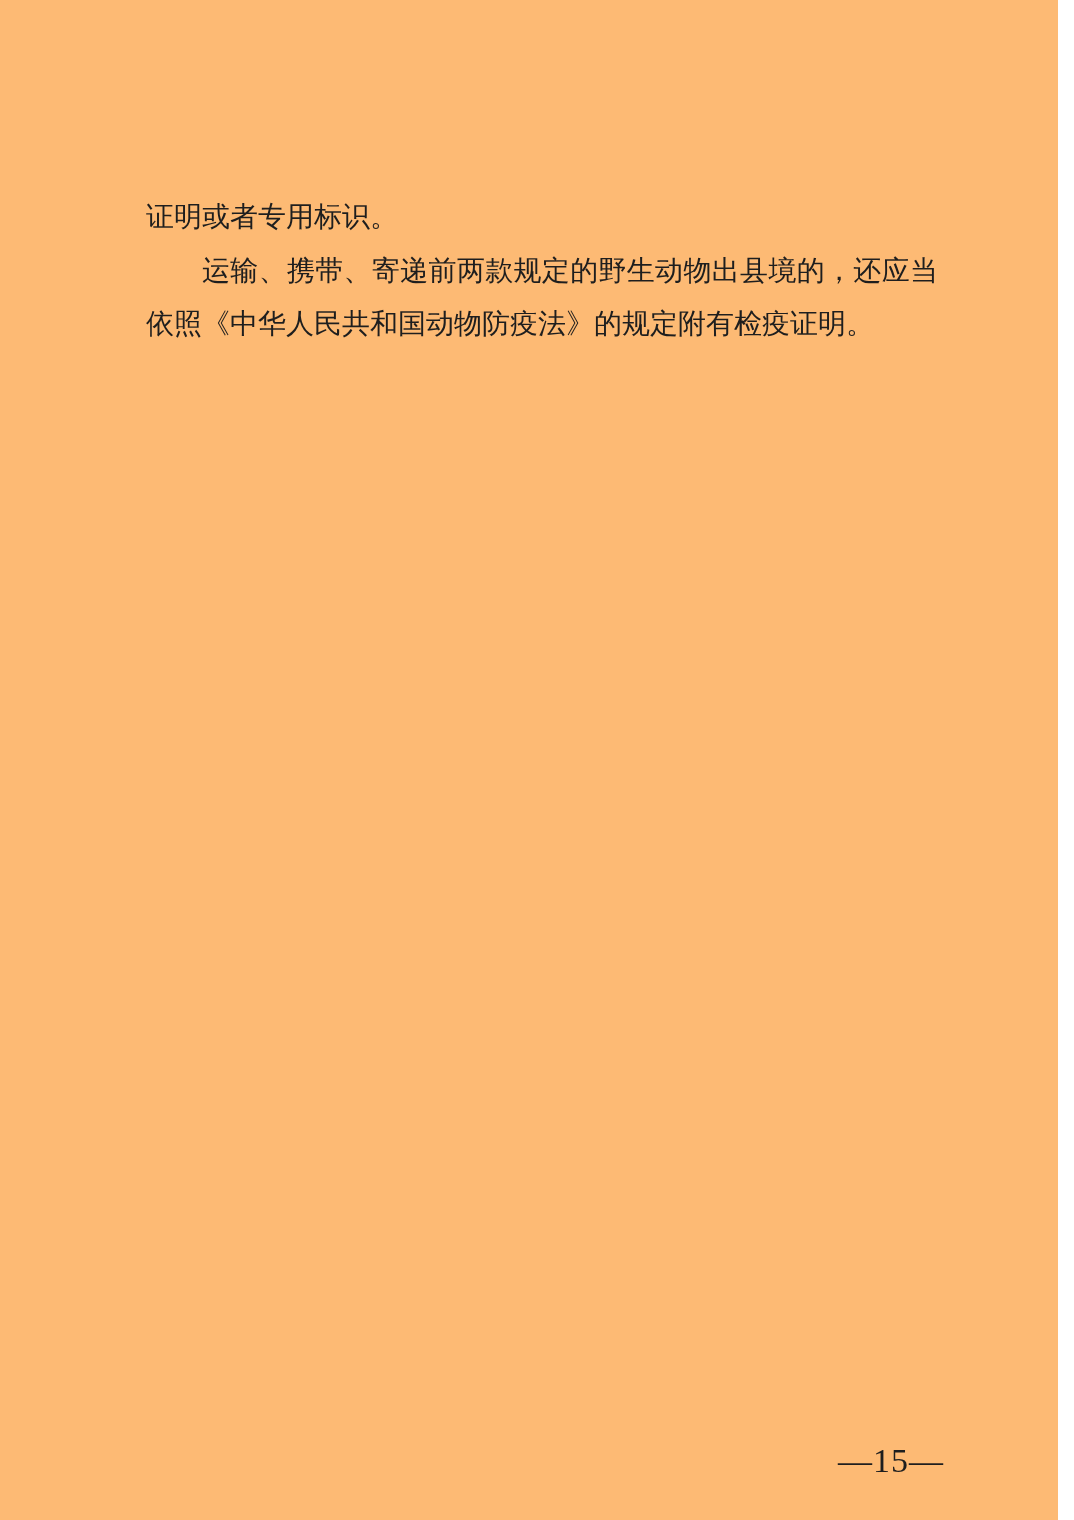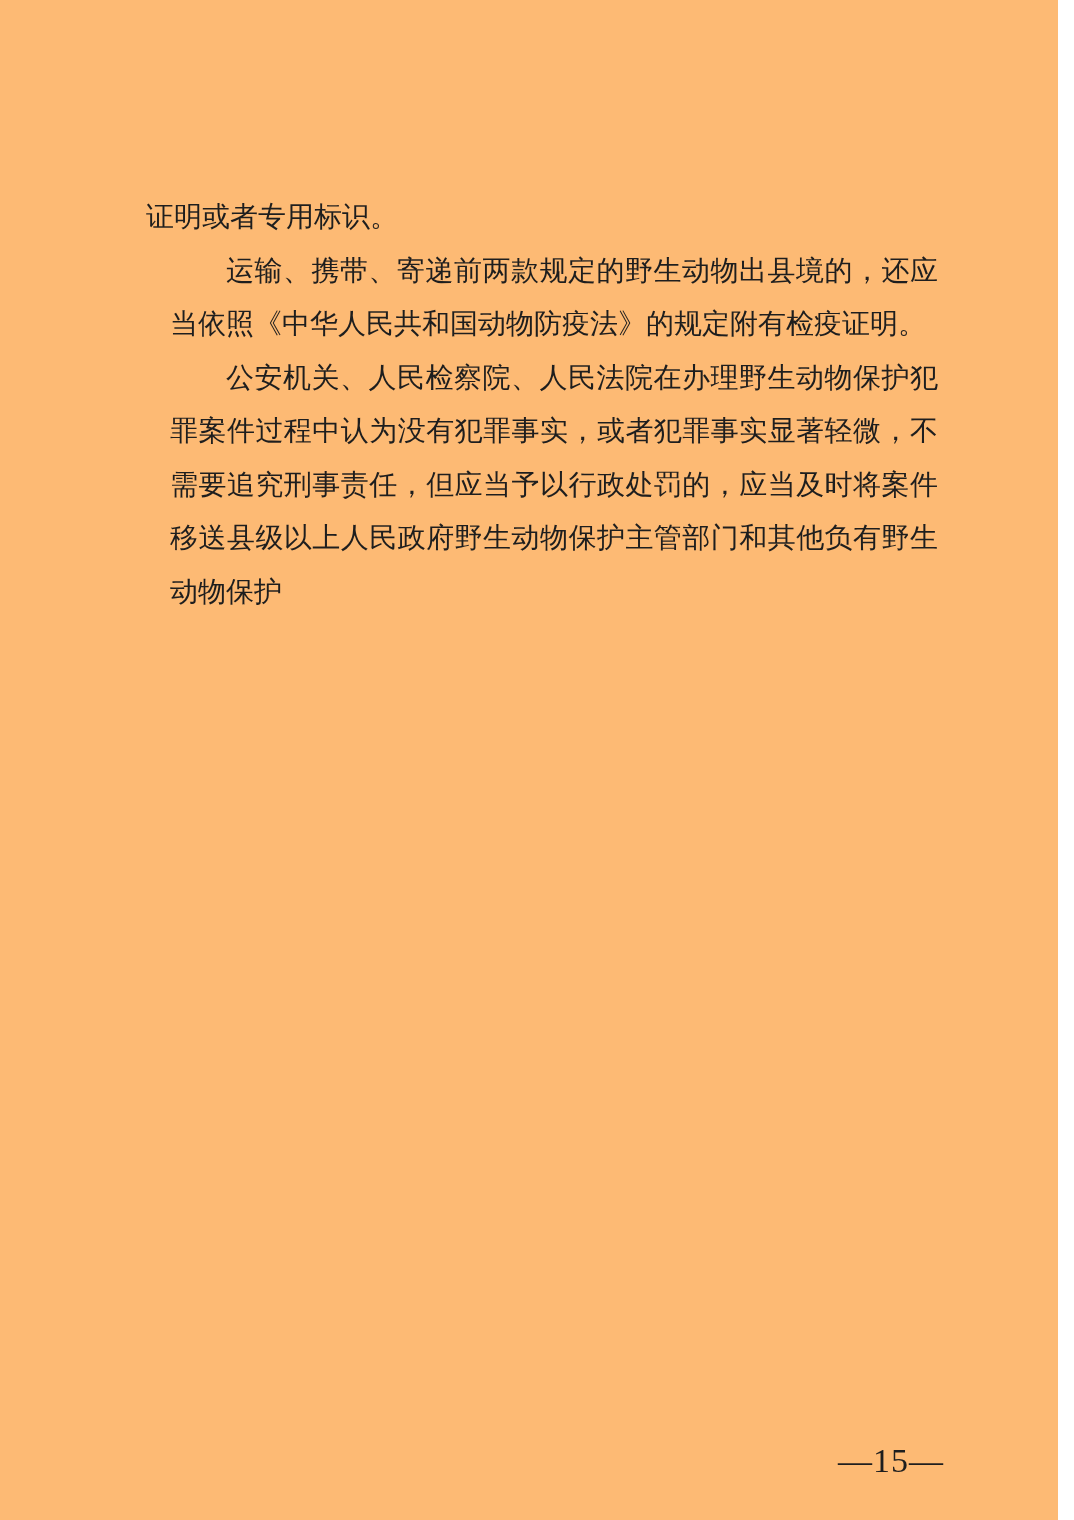--- a/index.html
+++ b/index.html
@@ -24,21 +24,20 @@
     font-size: 28px;
     line-height: 53.5px;
     text-align: justify;
   }
   .para {
     margin: 0;
     padding: 0;
   }
   .para.indent {
     text-indent: 2em;
-    margin-left: 24px;
   }
   .article-no {
     font-weight: 700;
     font-family: "Liberation Sans", sans-serif;
   }
   .footer {
     position: absolute;
     left: 838px;
     top: 1442px;
     font-size: 34px;
@@ -47,16 +46,15 @@
     color: #1e1e1e;
   }
 </style>
 </head>
 <body>
 
 <div class="page">
   <main class="content">
       <p class="para">证明或者专用标识。</p>
       <p class="para indent">运输、携带、寄递前两款规定的野生动物出县境的，还应当依照《中华人民共和国动物防疫法》的规定附有检疫证明。</p>
-      <p class="para indent">公安机关、人民检察院、人民法院在办理野生动物保护犯罪案件过程中认为没有犯罪事实，或者犯罪事实显著轻微，不需要追究刑事责任，但应当予以行政处罚的，应当及时将案件移送县级以上人民政府野生动物保护主管部门和其他负有野生动物保护</p>
     </main>
   <div class="footer">—15—</div>
 </div>
 
 </body></html>

